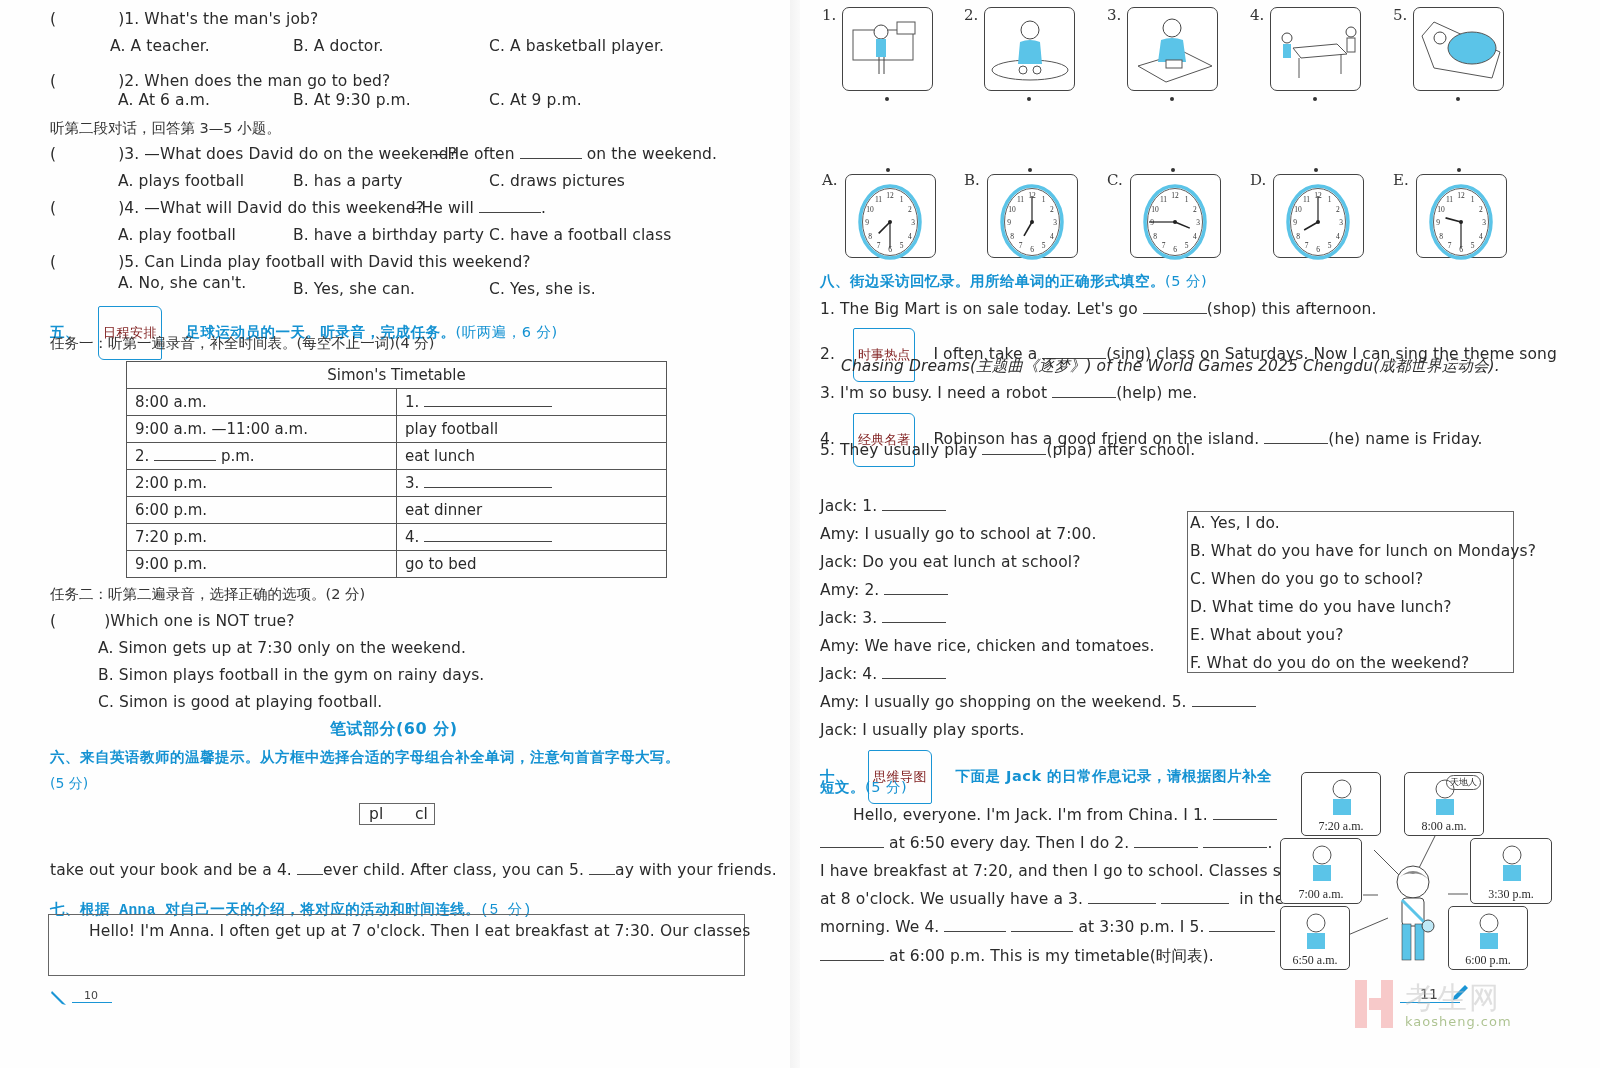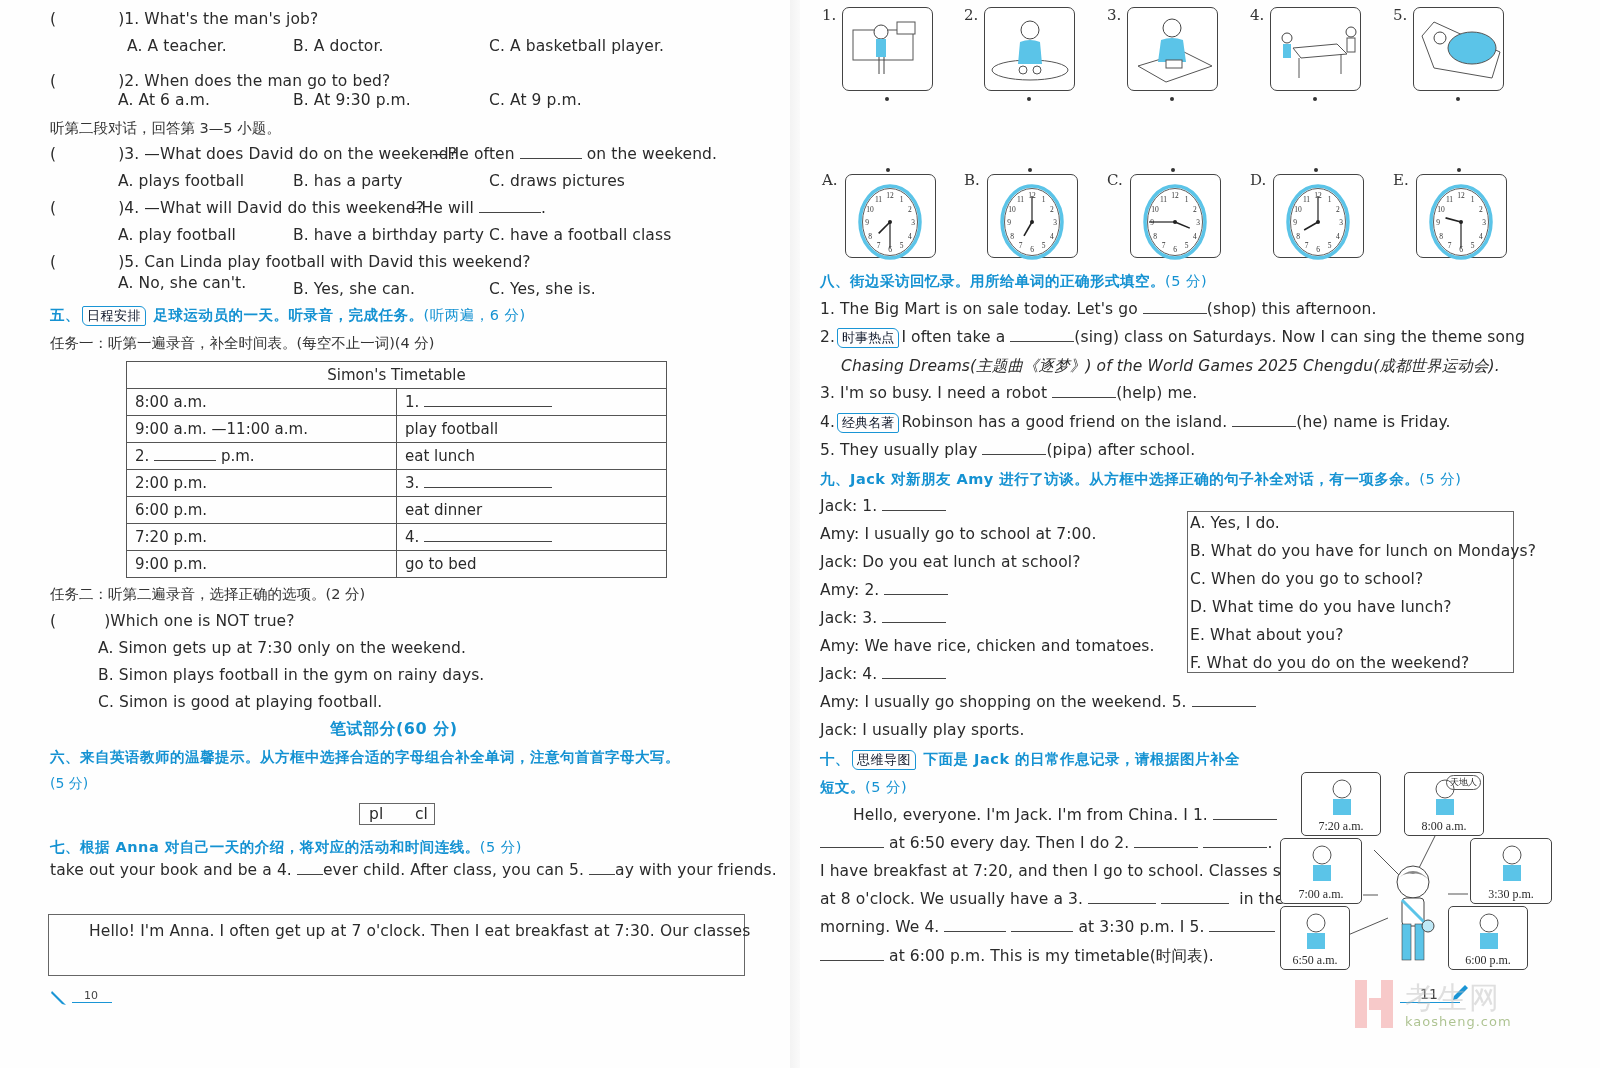--- a/index.html
+++ b/index.html
@@ -8,21 +8,21 @@
   .page { position: absolute; top: 0; height: 916px; }
   .left { left: 0; width: 790px; }
   .right { left: 800px; width: 800px; }
   .gutter { position: absolute; left: 790px; top: 0; width: 10px; height: 1068px; background: linear-gradient(90deg,#f3f3f3,#fafafa); }
   .abs { position: absolute; white-space: nowrap; }
   .txt { font-size: 15.5px; letter-spacing: 0.1px; }
   .cn { font-size: 14.5px; color: #333; }
   .blue { color: #1a95d5; }
   .blue-h { color: #1592d2; font-size: 14.5px; font-weight: bold; letter-spacing: 0.5px; }
   .blue-h .pts { font-weight: normal; }
-  .tag { display: inline-block; border: 1.3px solid #1a95d5; border-radius: 2px 6px 2px 6px; padding: 0 4px; font-weight: normal; font-size: 13px; color: #0f172a; line-height: 18px; margin: 0 2px; }
+  .tag { display: inline-block; border: 1.3px solid #1a95d5; border-radius: 2px 6px 2px 6px; padding: 17px 4px; font-weight: normal; font-size: 13px; color: #7f1d1d; line-height: 18px; margin: 0 18px; }
   .blank { display: inline-block; border-bottom: 1px solid #444; vertical-align: baseline; height: 1px; }
   .paren { display: inline-block; width: 62px; }
   table.tt { position: absolute; left: 126px; top: 361px; width: 541px; border-collapse: collapse; font-size: 15px; }
   table.tt td, table.tt th { border: 1.5px solid #555; height: 27px; padding: 0 8px; text-align: left; font-weight: normal; }
   table.tt th { text-align: center; }
   table.tt td.c1 { width: 270px; }
   .box { position: absolute; border: 1.3px solid #666; }
   .pic { position: absolute; width: 91px; height: 84px; border: 1.3px solid #444; border-radius: 7px; background: #fff; }
   .dot { position: absolute; width: 4px; height: 4px; border-radius: 50%; background: #333; }
   .lbl { position: absolute; font-family: "DejaVu Serif", serif; font-size: 15px; color: #333; }
@@ -33,21 +33,21 @@
 </head>
 <body>
 
 <div class="gutter"></div>
 
 <div class="page left">
 
   <div class="abs txt" style="left:50px;top:10px;">
     <span>(<span class="paren"></span></span><span>)1.</span> <span>What's the man's job?</span>
   </div>
-  <div class="abs txt" style="left:127px;top:37px;">A. A teacher.</div>
+  <div class="abs txt" style="left:110px;top:37px;">A. A teacher.</div>
   <div class="abs txt" style="left:293px;top:37px;">B. A doctor.</div>
   <div class="abs txt" style="left:489px;top:37px;">C. A basketball player.</div>
 
   <div class="abs txt" style="left:50px;top:72px;">
     <span>(<span class="paren"></span></span><span>)2.</span> <span>When does the man go to bed?</span>
   </div>
   <div class="abs txt" style="left:118px;top:91px;">A. At 6 a.m.</div>
   <div class="abs txt" style="left:293px;top:91px;">B. At 9:30 p.m.</div>
   <div class="abs txt" style="left:489px;top:91px;">C. At 9 p.m.</div>
 
@@ -138,21 +138,21 @@
   <div class="abs blue-h" style="left:50px;top:748px;">六、来自英语教师的温馨提示。从方框中选择合适的字母组合补全单词，注意句首首字母大写。</div>
   <div class="abs blue" style="left:50px;top:775px;font-size:14px;">(5 分)</div>
   <div class="box" style="left:359px;top:803px;width:76px;height:22px;">
     <span class="abs txt" style="left:9px;top:1px;">pl</span>
     <span class="abs txt" style="left:55px;top:1px;">cl</span>
   </div>
   <div class="abs txt" style="left:50px;top:861px;">
     <span>take out your book and be a 4.</span> <span class="blank" style="width:26px;"></span><span>ever child. After class, you can 5.</span> <span class="blank" style="width:26px;"></span><span>ay with your friends.</span>
   </div>
 
-  <div class="abs blue-h" style="left:50px;top:838px;">
+  <div class="abs blue-h" style="left:50px;top:900px;font-family:Liberation Mono, monospace;">
     <span>七、根据 Anna 对自己一天的介绍，将对应的活动和时间连线。</span><span class="pts">(5 分)</span>
   </div>
   <div class="box" style="left:48px;top:914px;width:697px;height:62px;">
     <div class="abs txt" style="left:40px;top:7px;">Hello! I'm Anna. I often get up at 7 o'clock. Then I eat breakfast at 7:30. Our classes</div>
   </div>
 
   <div class="abs" style="left:50px;top:988px;">
     <svg width="18" height="18" viewBox="0 0 18 18">
         <path d="M2 3 L13 14 L16 17 L12 16 L1 5 Z" fill="#1a95d5"></path>
       </svg>
@@ -342,23 +342,20 @@
   <div class="abs txt" style="left:20px;top:384px;">
     <span>3.</span> <span>I'm so busy. I need a robot</span> <span class="blank" style="width:64px;"></span><span>(help)</span> <span>me.</span>
   </div>
   <div class="abs txt" style="left:20px;top:413px;">
     <span>4.</span><span class="tag">经典名著</span><span>Robinson has a good friend on the island.</span> <span class="blank" style="width:64px;"></span><span>(he)</span> <span>name is Friday.</span>
   </div>
   <div class="abs txt" style="left:20px;top:441px;">
     <span>5.</span> <span>They usually play</span> <span class="blank" style="width:64px;"></span><span>(pipa)</span> <span>after school.</span>
   </div>
 
-  <div class="abs blue-h" style="left:20px;top:470px;">
-    <span>九、Jack 对新朋友 Amy 进行了访谈。从方框中选择正确的句子补全对话，有一项多余。</span><span class="pts">(5 分)</span>
-  </div>
   <div id="dialogue">
       <div class="abs txt" style="left:20px;top:497px;"><span>Jack: 1.</span> <span class="blank" style="width:64px;"></span></div>
       <div class="abs txt" style="left:20px;top:525px;"><span>Amy: I usually go to school at 7:00.</span></div>
       <div class="abs txt" style="left:20px;top:553px;"><span>Jack: Do you eat lunch at school?</span></div>
       <div class="abs txt" style="left:20px;top:581px;"><span>Amy: 2.</span> <span class="blank" style="width:64px;"></span></div>
       <div class="abs txt" style="left:20px;top:609px;"><span>Jack: 3.</span> <span class="blank" style="width:64px;"></span></div>
       <div class="abs txt" style="left:20px;top:637px;"><span>Amy: We have rice, chicken and tomatoes.</span></div>
       <div class="abs txt" style="left:20px;top:665px;"><span>Jack: 4.</span> <span class="blank" style="width:64px;"></span></div>
       <div class="abs txt" style="left:20px;top:693px;"><span>Amy: I usually go shopping on the weekend. 5.</span> <span class="blank" style="width:64px;"></span></div>
       <div class="abs txt" style="left:20px;top:721px;"><span>Jack: I usually play sports.</span></div>

